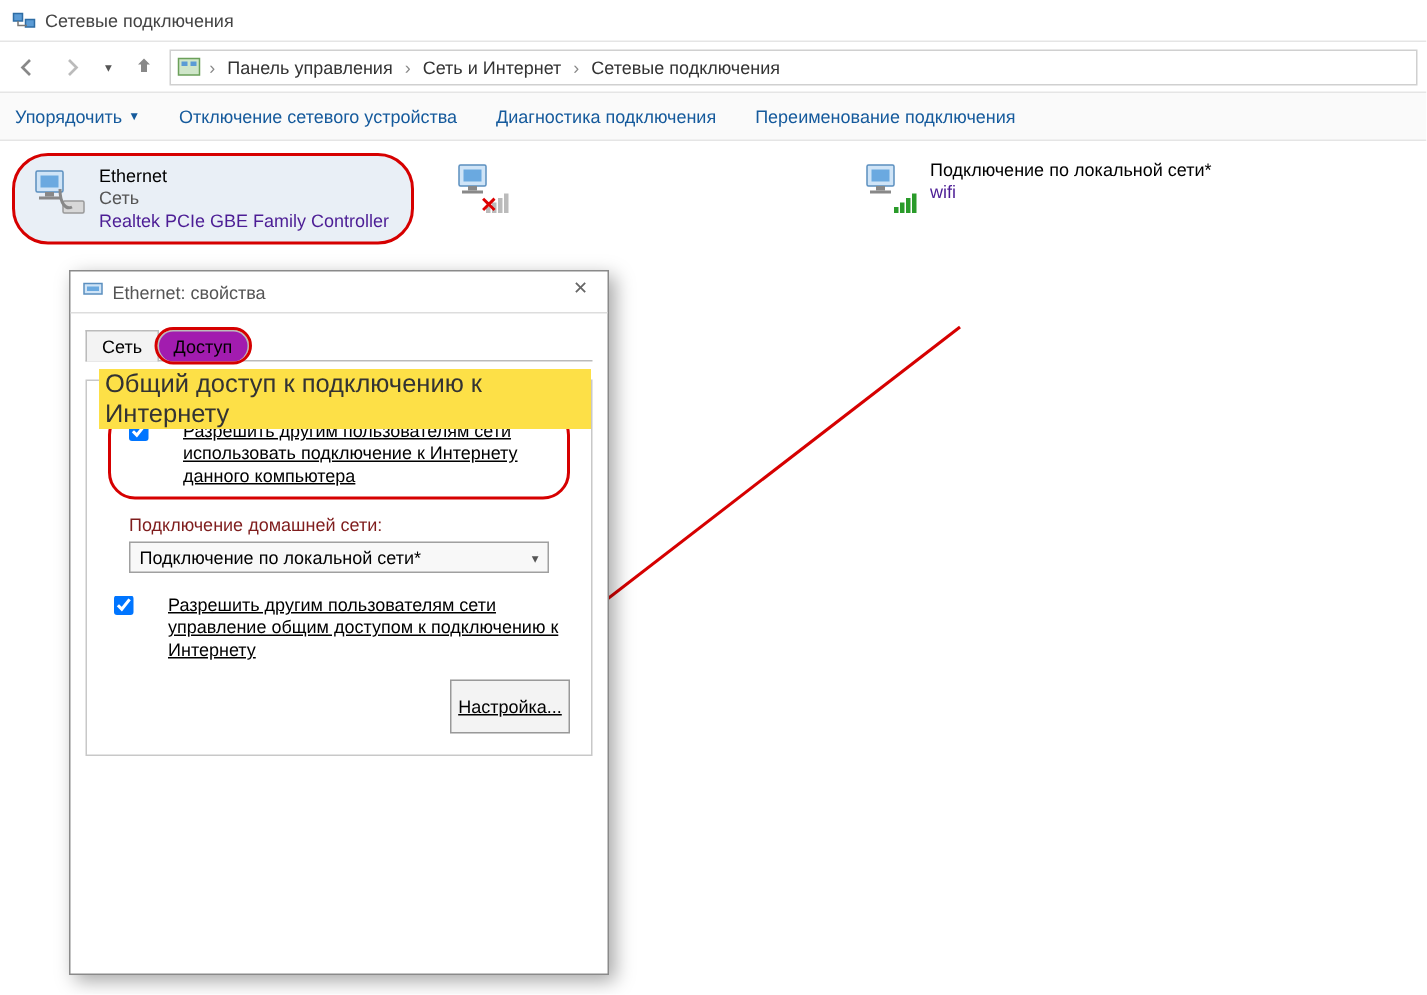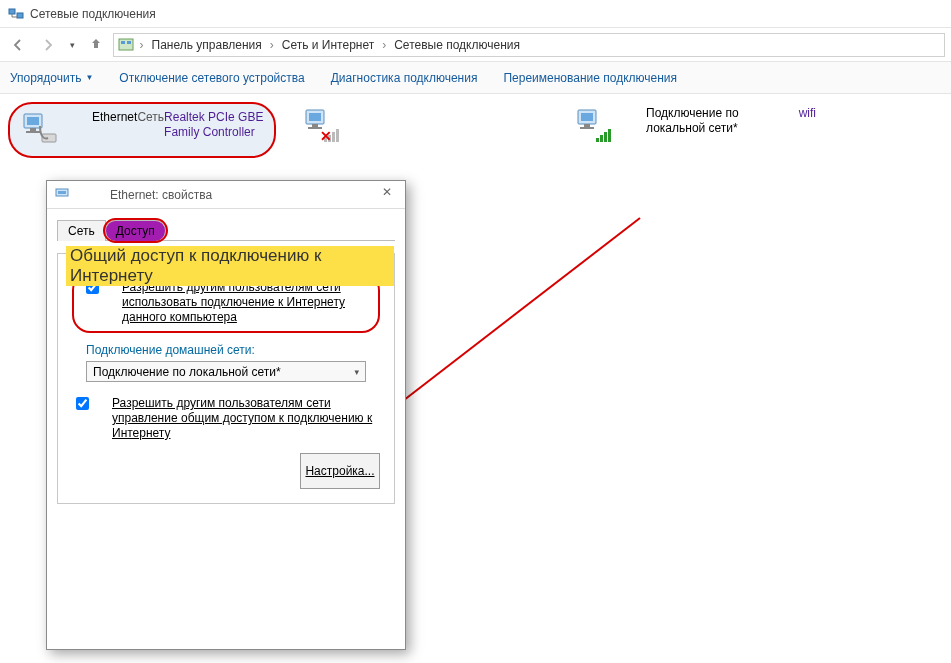--- a/index.html
+++ b/index.html
@@ -84,21 +84,21 @@
     gap: 6px;
   }
   .conn-item.highlighted {
     border: 2px solid #d60000;
     border-radius: 24px;
     background: #e9eff6;
     padding: 6px 10px;
     width: 268px;
   }
   .conn-icon { width: 40px; height: 40px; flex-shrink:0; position:relative; }
-  .conn-texts { display:flex; flex-direction:row; line-height:1.25; font-size:12px;margin-left:26px; }
+  .conn-texts { display:flex; flex-direction:column; line-height:1.25; font-size:12px; }
   .conn-texts .name { color:#000; }
   .conn-texts .status { color:#555; }
   .conn-texts .adapter { color:#4c1d95; }
   
   .dialog {
     position: absolute;
     left: 46px;
     top: 180px;
     width: 360px;
     height: 470px;
@@ -106,21 +106,20 @@
     border: 1px solid #8a8a8a;
     box-shadow: 4px 4px 12px rgba(0,0,0,.35);
   }
   .dlg-title {
     height: 28px;
     display:flex; align-items:center;
     padding: 0 8px;
     color:#555;
     border-bottom: 1px solid #ddd;
     position:relative;
-    gap:35px;
   }
   .dlg-title .close { position:absolute; right:6px; top:4px; color:#666; font-size:12px; width:24px; text-align:center; }
   .dlg-body { padding: 8px 10px 0 10px; }
   .tabs { display:flex; align-items:flex-end; border-bottom: 1px solid #bbb; height:24px; }
   .tab {
     border: 1px solid #bbb;
     border-bottom: none;
     padding: 3px 10px;
     font-size: 12px;
     background: #f3f3f3;
@@ -144,21 +143,21 @@
   }
   .check-row { display:flex; align-items:flex-start; gap:20px; margin: 6px 4px; text-decoration: underline; }
   .check-row.highlighted {
     border: 2px solid #d60000;
     border-radius: 18px;
     padding: 6px 8px;
   }
   .check-row input[type=checkbox] { margin-top:1px; }
   .check-row label { line-height:1.25; }
   .subgroup { margin-left: 18px; margin-top: 10px; }
-  .subgroup .lbl { margin-bottom: 4px; display:block; color:#0369a1; }
+  .subgroup .lbl { margin-bottom: 4px; display:block; color:#7f1d1d; }
   .select {
     width: 280px;
     border: 1px solid #a0a0a0;
     background:#f8f8f8;
     height: 21px;
     display:flex; align-items:center; justify-content:space-between;
     padding: 0 6px;
     font-size:12px;
   }
   .select .arr { font-size:9px; color:#555; }

